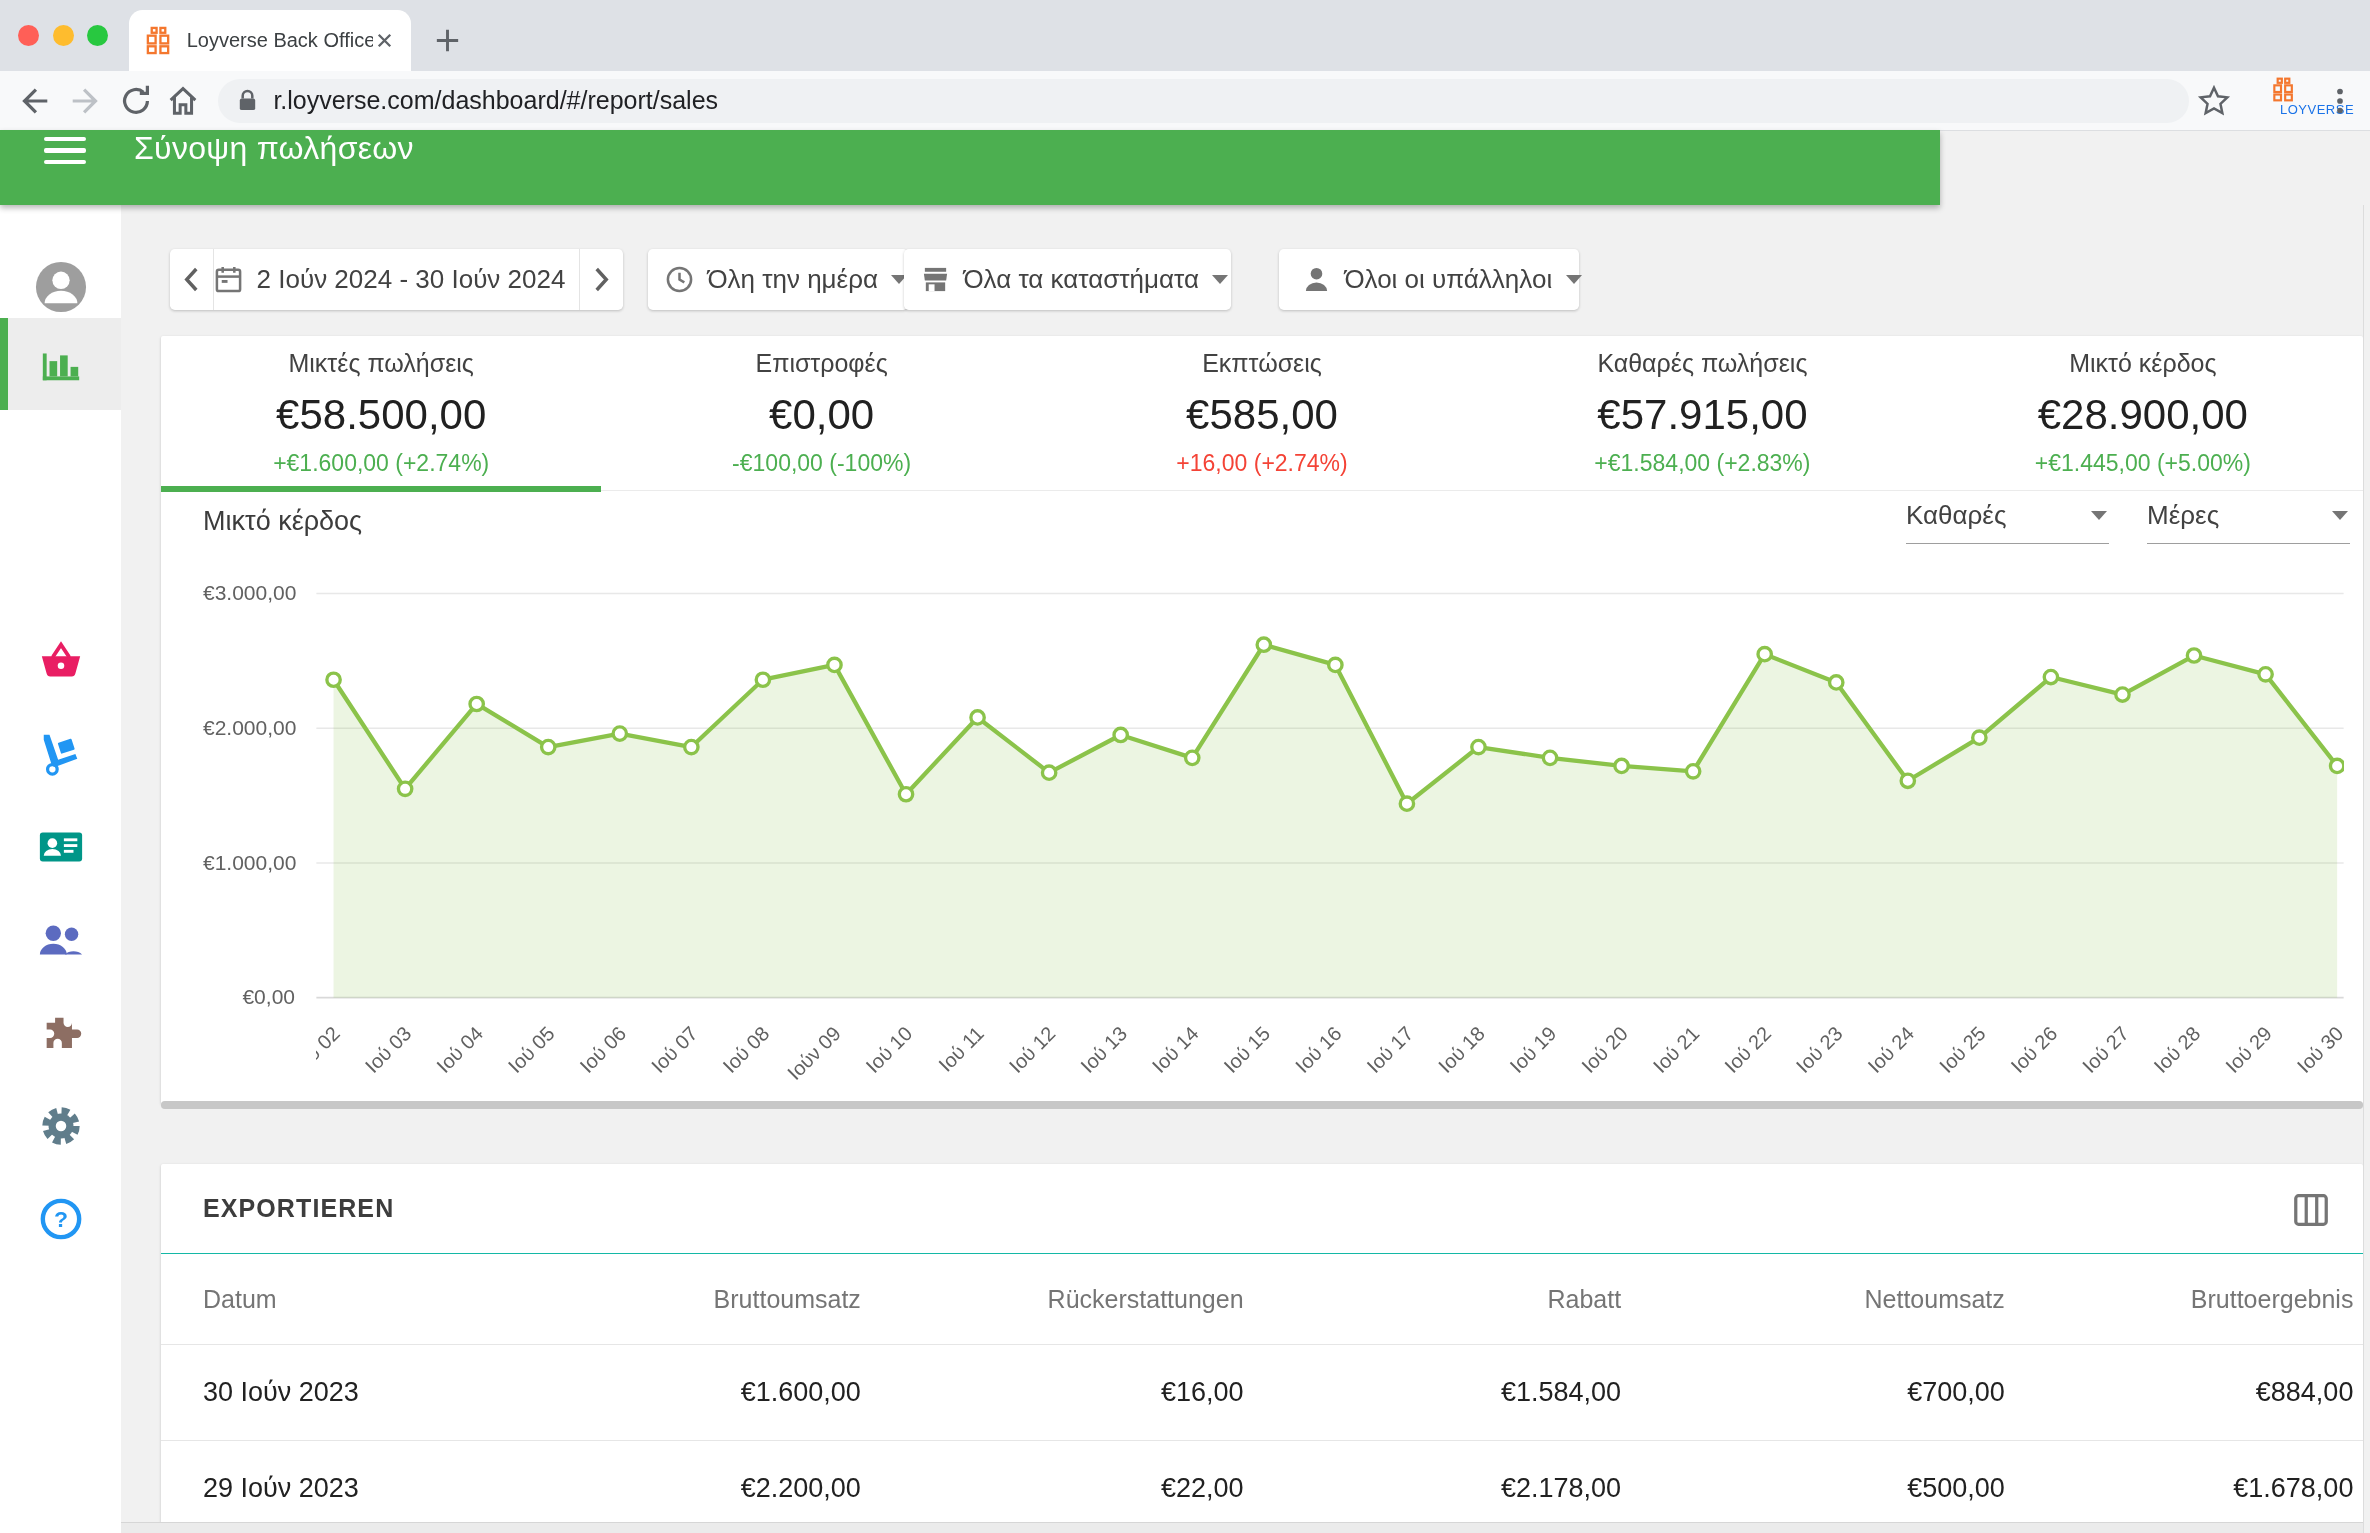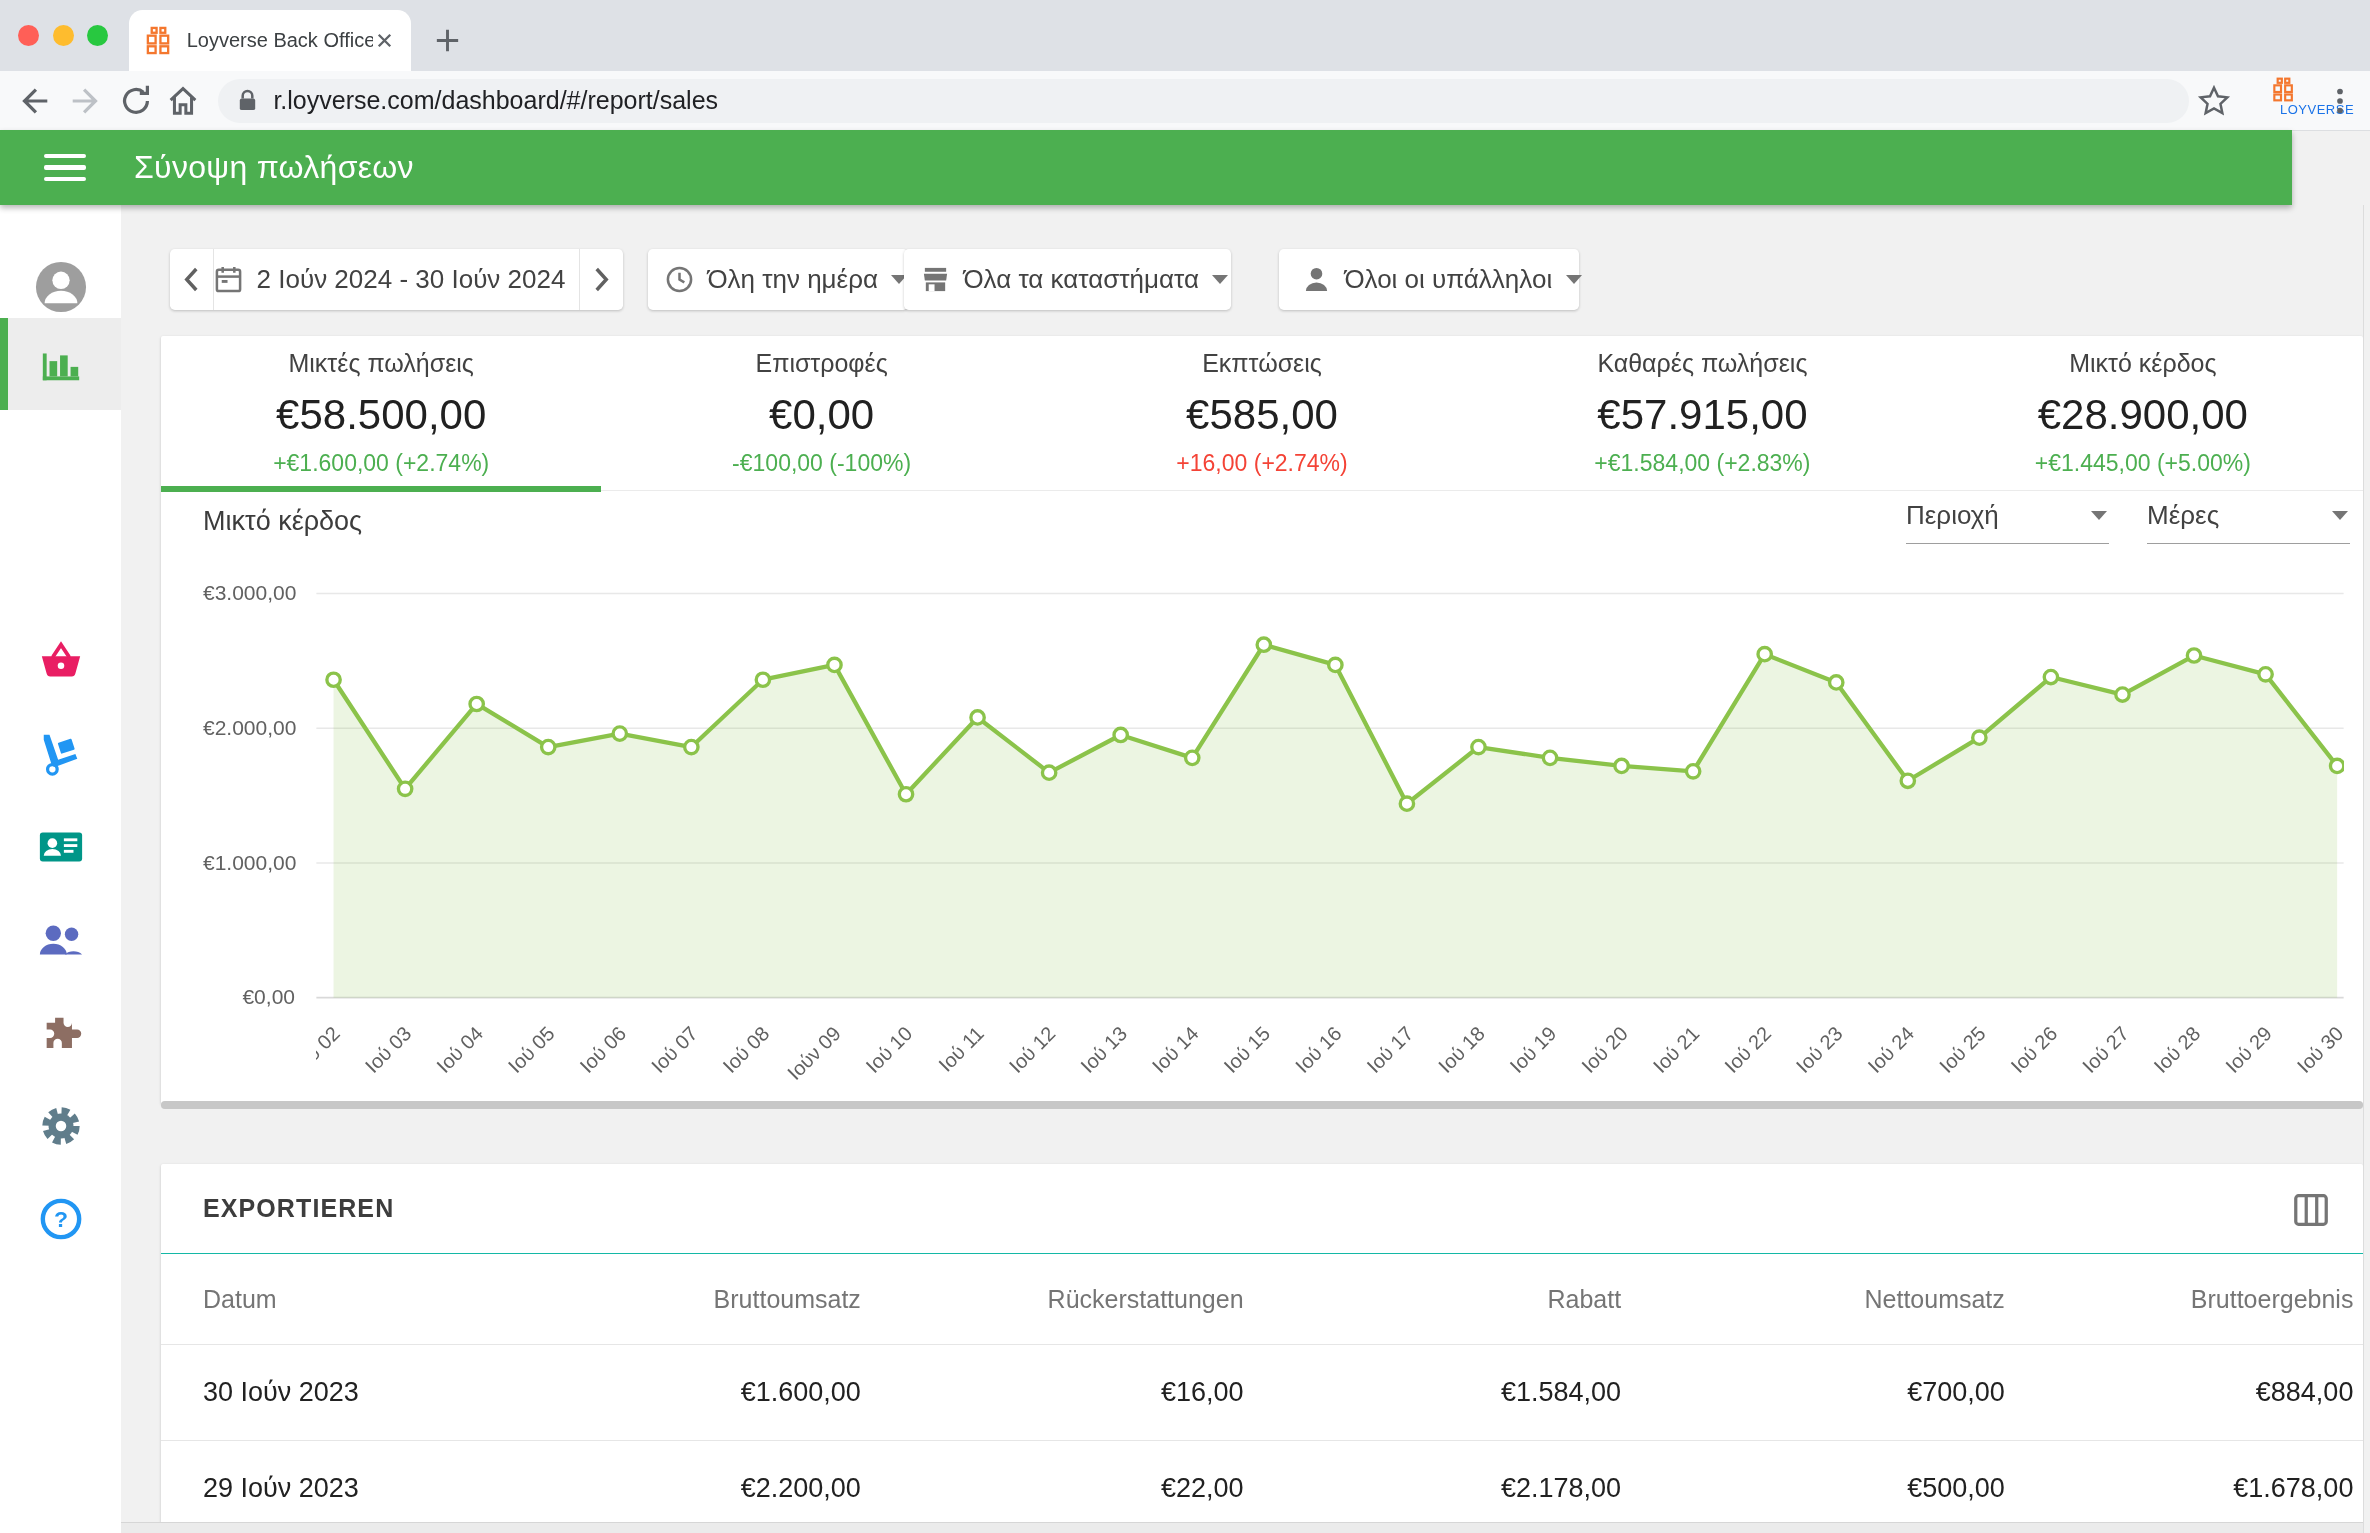--- a/index.html
+++ b/index.html
@@ -15,22 +15,22 @@
        display:flex;align-items:center;padding:0 15.3px;box-sizing:border-box;}
   #tab-title{font-size:20px;color:#3c4043;flex:1;margin-left:13.4px;white-space:nowrap;overflow:hidden;}
   #newtab-btn{left:432px;top:25px;}
   #toolbar{left:0;top:71px;width:2371px;height:59px;background:#f8f9fa;border-bottom:1px solid #dcdee1;}
   .navic{position:absolute;top:10.5px;width:38px;height:38px;}
   #urlpill{left:218px;top:7.6px;width:1971px;height:44px;background:#eff1f3;border-radius:22px;
            display:flex;align-items:center;padding:0 17px;box-sizing:border-box;}
   #url-text{font-size:25px;color:#202124;margin-left:13.4px;white-space:nowrap;}
 
   
-  #appbar{left:0;top:130px;width:2292px;height:75px;background:#4caf50;z-index:5;
-          box-shadow:0 2.9px 5.7px rgba(0,0,0,.28);display:flex;align-items:center;}
+  #appbar{left:0;top:130px;width:1940px;height:75px;background:#4caf50;z-index:5;
+          box-shadow:0 2.9px 5.7px rgba(0,0,0,.28);display:flex;align-items:flex-start;}
   #hamburger{width:42px;margin-left:44px;cursor:pointer;}
   #hamburger div{height:4.8px;background:#fff;border-radius:1.9px;margin:6.7px 0;}
   #appbar-title{color:#fff;font-size:32px;margin-left:48px;letter-spacing:0.3px;}
 
   
   #sidebar{left:0;top:205px;width:121px;height:1329px;background:#fff;z-index:2;}
   .side-item{position:absolute;left:0;width:121px;height:92px;display:flex;align-items:center;justify-content:center;cursor:pointer;}
   .side-item.active{background:#ededed;}
   .side-item.active::before{content:"";position:absolute;left:0;top:0;width:7.6px;height:100%;background:#4caf50;}
 
@@ -353,21 +353,21 @@
         <div class="metric">
           <div class="m-label">Μικτό κέρδος</div>
           <div class="m-value">€28.900,00</div>
           <div class="m-change" style="color: rgb(76, 175, 80);">+€1.445,00 (+5.00%)</div>
         </div>
       </div>
 
     <div id="chart-title">Μικτό κέρδος</div>
 
     <div class="mselect" style="left:1745px;">
-      <span>Περιοχή</span>
+      <span>Καθαρές</span>
       <span class="caret"></span>
     </div>
     <div class="mselect" style="left:1986px;">
       <span>Μέρες</span>
       <span class="caret"></span>
     </div>
 
     <div id="chart-wrap">
       <div id="chart-ylabels">
           <div class="ylab" style="top: 19px;">€3.000,00</div>

